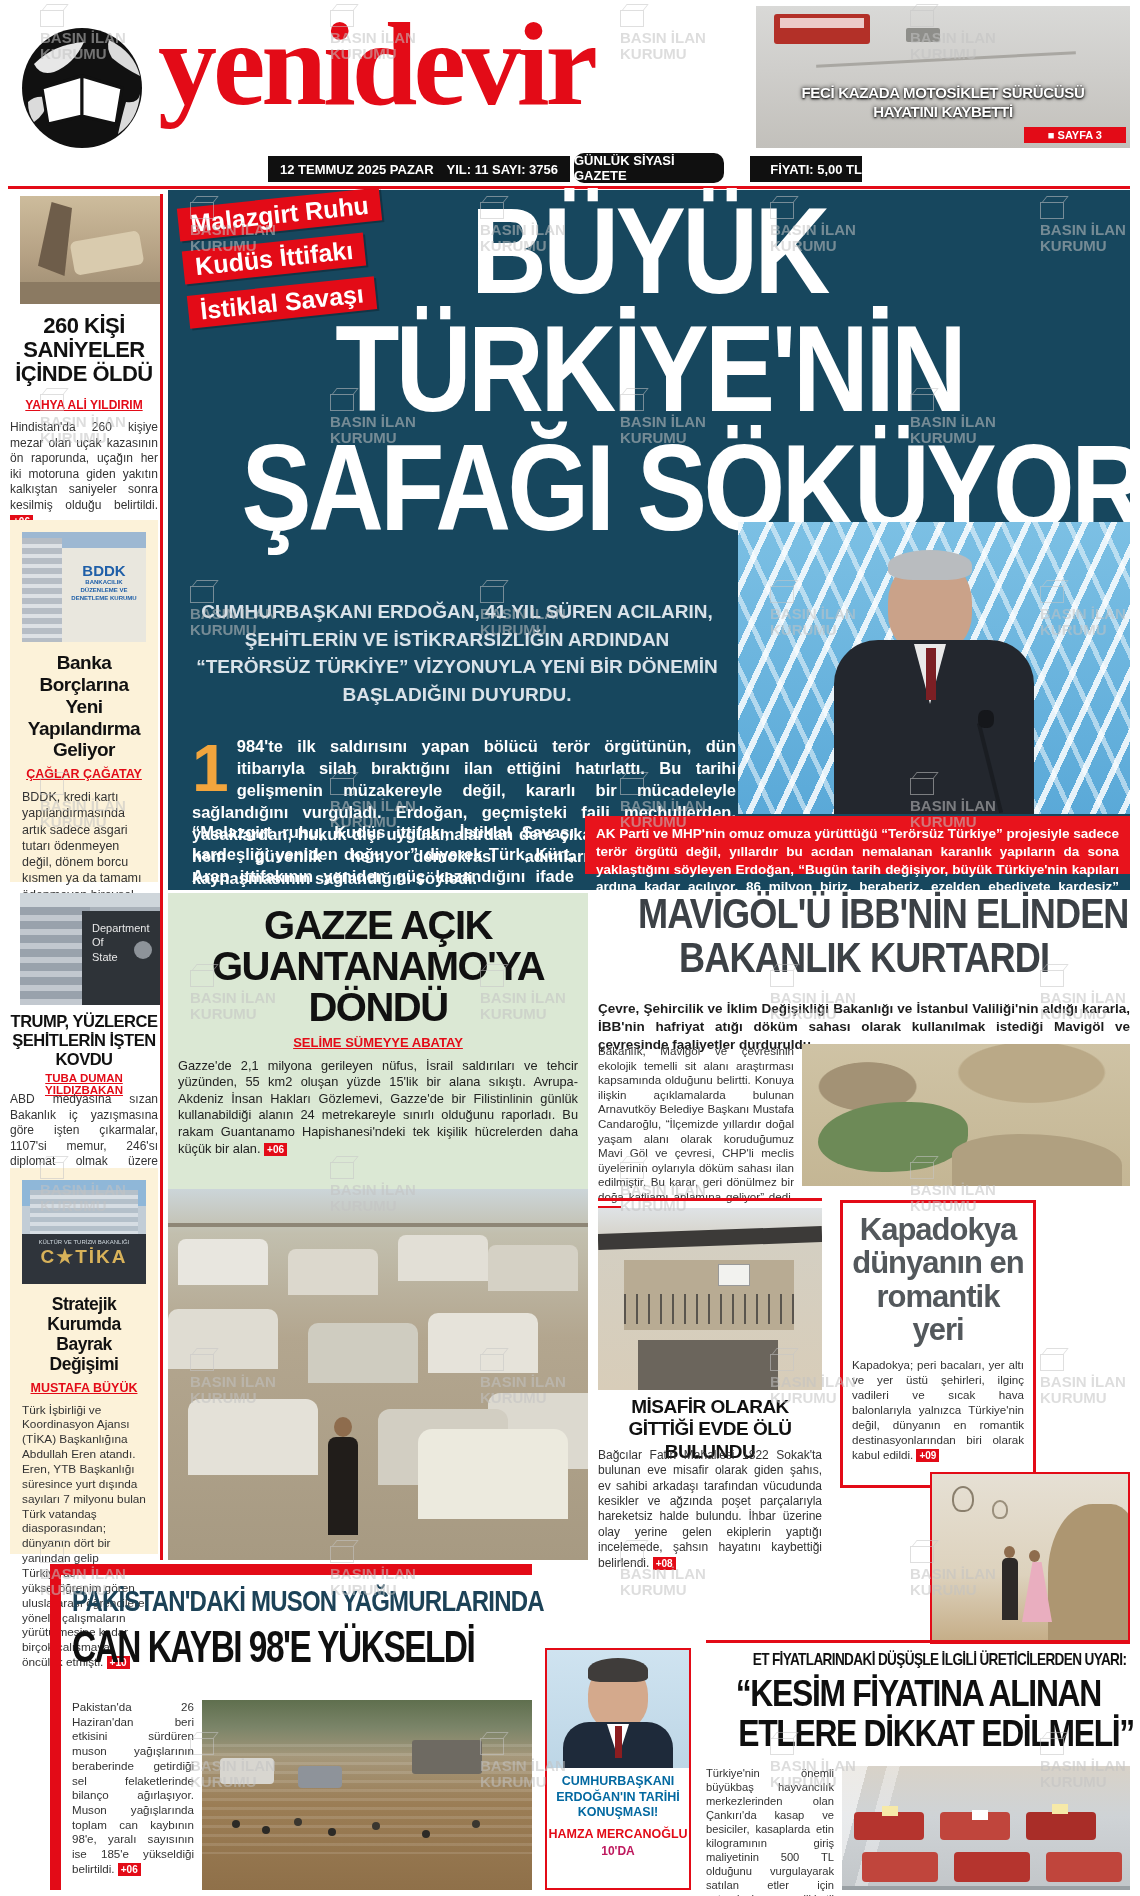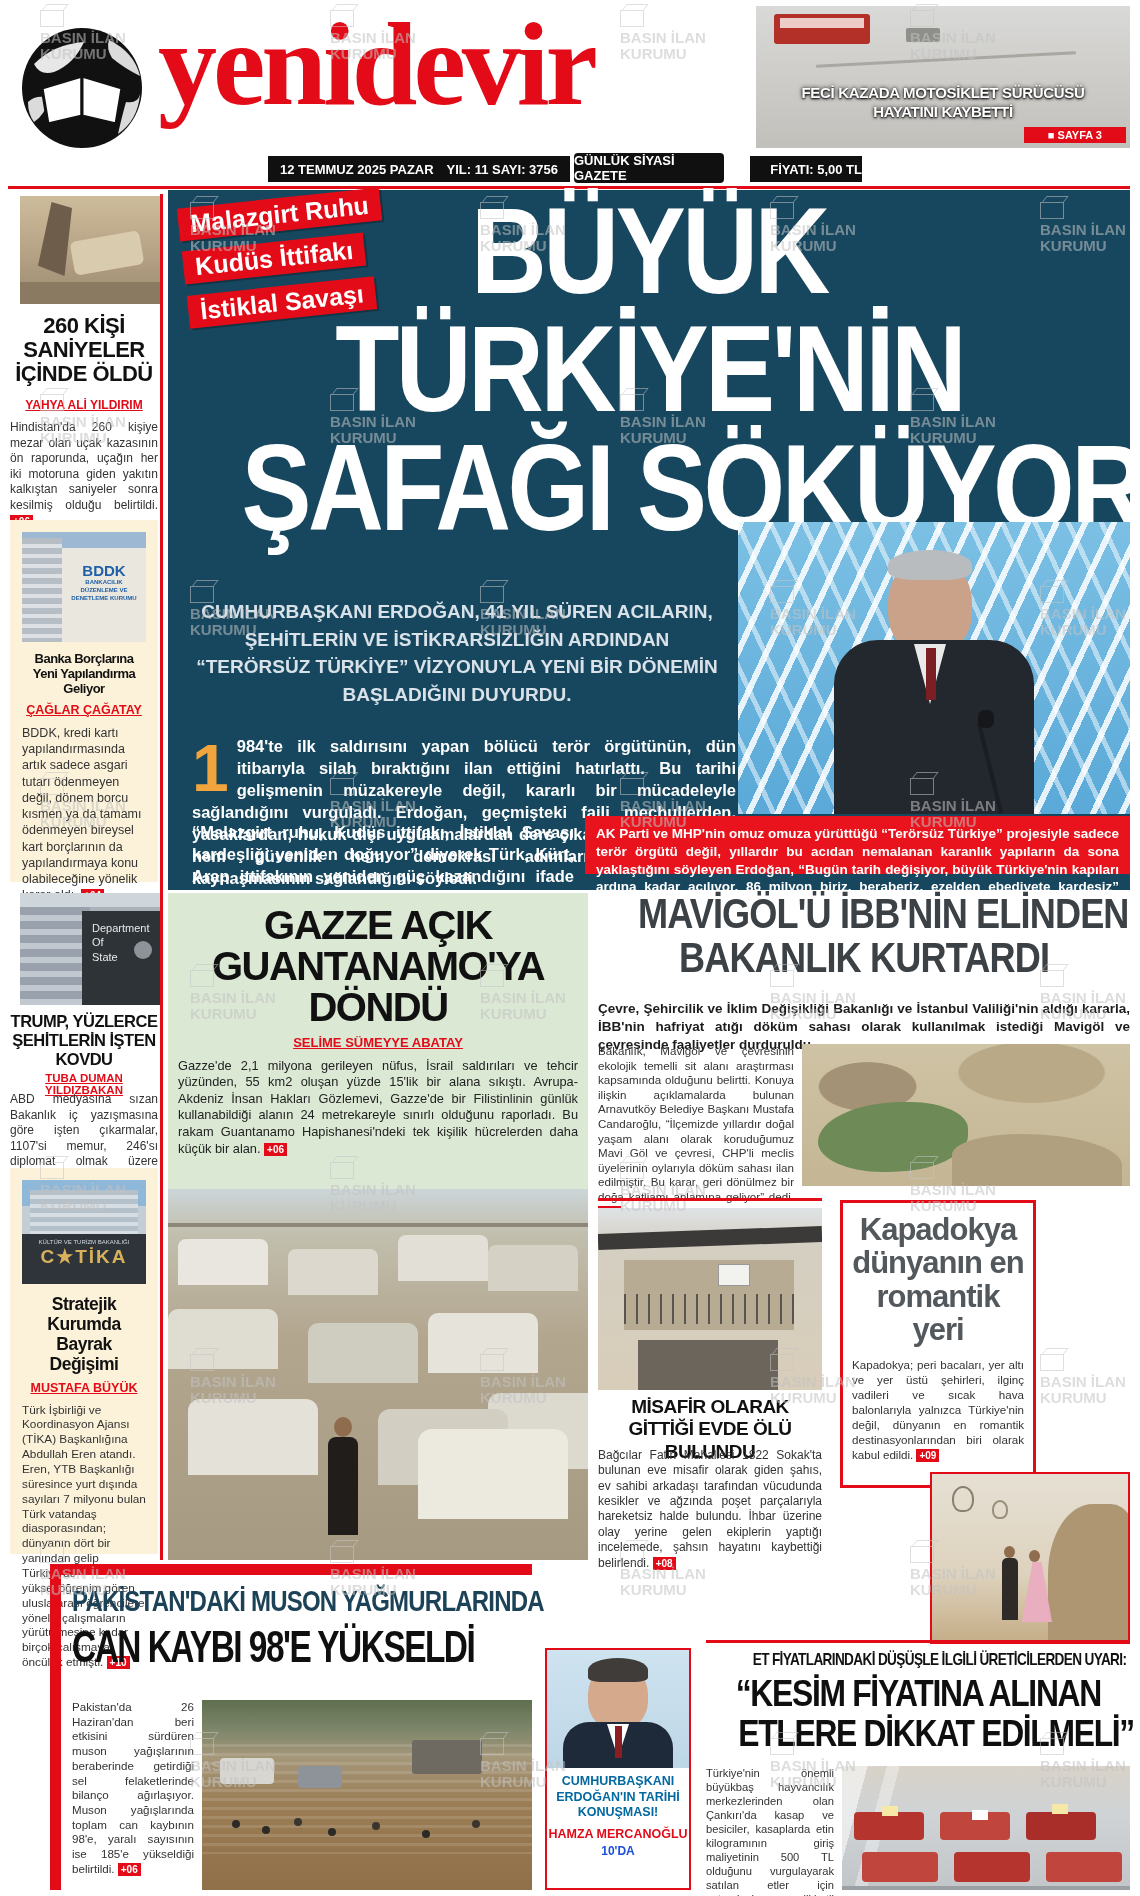--- a/index.html
+++ b/index.html
@@ -59,21 +59,21 @@
   <path d="M30 62 L68 50 L106 62 L100 96 L68 86 L36 96 Z" fill="#111"></path>
   <path d="M28 64 L68 52 L68 92 L34 100 Z" fill="#fff" stroke="#111" stroke-width="3"></path>
   <path d="M108 64 L68 52 L68 92 L102 100 Z" fill="#fff" stroke="#111" stroke-width="3"></path>
 </svg>
 <div class="abs masthead-title" style="left:158px;top:6px">yenidevir</div>
 
 <div class="abs dateline" style="left:268px;top:156px;width:302px;height:26px;padding:0 12px;justify-content:space-between;box-sizing:border-box;">
   <span>12 TEMMUZ 2025 PAZAR</span>
   <span>YIL: 11   SAYI: 3756</span>
 </div>
-<div class="abs dateline" style="left:574px;top:153px;width:150px;height:30px;border-radius:4px;justify-content:center;">
+<div class="abs dateline" style="left:574px;top:153px;width:150px;height:30px;border-radius:10px;justify-content:center;">
   <span>GÜNLÜK SİYASİ GAZETE</span>
 </div>
 <div class="abs dateline" style="left:750px;top:156px;width:112px;height:26px;justify-content:flex-end;">
   <span>FİYATI: 5,00 TL</span>
 </div>
 
 <div class="ph" style="left:756px;top:6px;width:374px;height:142px;background:linear-gradient(180deg,#d9d9d7 0%,#cfcecb 45%,#c2c0bb 100%);">
   <div class="abs" style="left:18px;top:8px;width:96px;height:30px;background:#b33028;border-radius:3px;"></div>
   <div class="abs" style="left:24px;top:12px;width:84px;height:10px;background:rgba(255,255,255,.75);"></div>
   <div class="abs" style="left:150px;top:22px;width:34px;height:14px;background:#8e8e8a;border-radius:2px;"></div>
@@ -105,21 +105,21 @@
 
 <div class="abs cream" style="left:10px;top:520px;width:148px;height:362px;padding:12px;box-sizing:border-box;">
   <div class="ph" style="position:relative;width:124px;height:110px;background:#e9e7de;">
     <div class="abs" style="left:0;top:0;width:124px;height:16px;background:#9db8d2;"></div>
     <div class="abs" style="left:0;top:6px;width:40px;height:104px;background:repeating-linear-gradient(180deg,#b6bdc5 0 6px,#dde1e5 6px 10px);"></div>
     <div class="abs ctr" style="left:44px;top:30px;width:76px;color:#1f5fa8;font-weight:bold;">
       <div style="font-size:15px;">BDDK</div>
       <div style="font-size:6px;line-height:1.3;">BANKACILIK DÜZENLEME VE DENETLEME KURUMU</div>
     </div>
   </div>
-  <div class="railhead" style="font-size:13px;line-height:1.15;margin-top:10px;">Banka Borçlarına Yeni Yapılandırma Geliyor</div>
+  <div class="railhead" style="font-size:19px;line-height:1.15;margin-top:10px;">Banka Borçlarına Yeni Yapılandırma Geliyor</div>
   <div class="author" style="font-size:12.5px;margin-top:6px;">ÇAĞLAR ÇAĞATAY</div>
   <div class="railbody" style="font-size:12.5px;margin-top:8px;">
     <span>BDDK, kredi kartı yapılandırmasında artık sadece asgari tutarı ödenmeyen değil, dönem borcu kısmen ya da tamamı ödenmeyen bireysel kart borçlarının da yapılandırmaya konu olabileceğine yönelik karar aldı.</span>
     <span class="ref">+04</span>
   </div>
 </div>
 
 <div class="ph" style="left:20px;top:893px;width:140px;height:112px;background:#aab2ba;">
   <div class="abs" style="left:0;top:0;width:70px;height:112px;background:repeating-linear-gradient(180deg,#99a2ac 0 8px,#c2c8cf 8px 14px);"></div>
   <div class="abs" style="left:0;top:0;width:140px;height:14px;background:#cfd6db;"></div>
@@ -285,21 +285,21 @@
 <div class="abs" style="left:545px;top:1648px;width:146px;height:242px;border:2px solid #e30b17;box-sizing:border-box;background:#fff;">
   <div class="ph" style="position:relative;width:142px;height:118px;background:linear-gradient(180deg,#cfe3f0 0%,#bdd6e6 100%);">
     <div class="abs" style="left:41px;top:14px;width:60px;height:66px;background:#d4a98c;border-radius:46% 46% 44% 44%;"></div>
     <div class="abs" style="left:41px;top:8px;width:60px;height:24px;background:#3f3c3a;border-radius:50% 50% 20% 20%;"></div>
     <div class="abs" style="left:16px;top:72px;width:110px;height:46px;background:#1e2a3a;border-radius:26px 26px 0 0;"></div>
     <div class="abs" style="left:60px;top:74px;width:22px;height:34px;background:#fff;clip-path:polygon(0 0,100% 0,50% 100%);"></div>
     <div class="abs" style="left:68px;top:76px;width:7px;height:32px;background:#8c1d20;"></div>
   </div>
   <div class="ctr b" style="font-size:12.5px;color:#0369a1;line-height:1.25;margin-top:6px;padding:0 6px;">CUMHURBAŞKANI ERDOĞAN'IN TARİHİ KONUŞMASI!</div>
   <div class="ctr b" style="font-size:12.5px;color:#e30b17;margin-top:6px;">HAMZA MERCANOĞLU</div>
-  <div class="ctr b" style="font-size:12px;color:#1d4ed8;margin-top:3px;">10'DA</div>
+  <div class="ctr b" style="font-size:12px;color:#be185d;margin-top:3px;">10'DA</div>
 </div>
 
 <div class="abs rule-red" style="left:706px;top:1640px;width:424px;height:3px;"></div>
 <div class="abs ctr b" style="left:706px;top:1650px;width:424px;font-size:17px;color:#111;letter-spacing:-0.8px;">
   <span class="sqz" style="transform:scaleX(.8);">ET FİYATLARINDAKİ DÜŞÜŞLE İLGİLİ ÜRETİCİLERDEN UYARI:</span>
 </div>
 <div class="abs ctr b" style="left:706px;top:1674px;width:424px;font-size:37px;line-height:1.08;color:#0f0f0f;letter-spacing:-1.5px;">
   <div><span class="sqz">“KESİM FİYATINA ALINAN</span></div>
   <div><span class="sqz">ETLERE DİKKAT EDİLMELİ”</span></div>
 </div>

